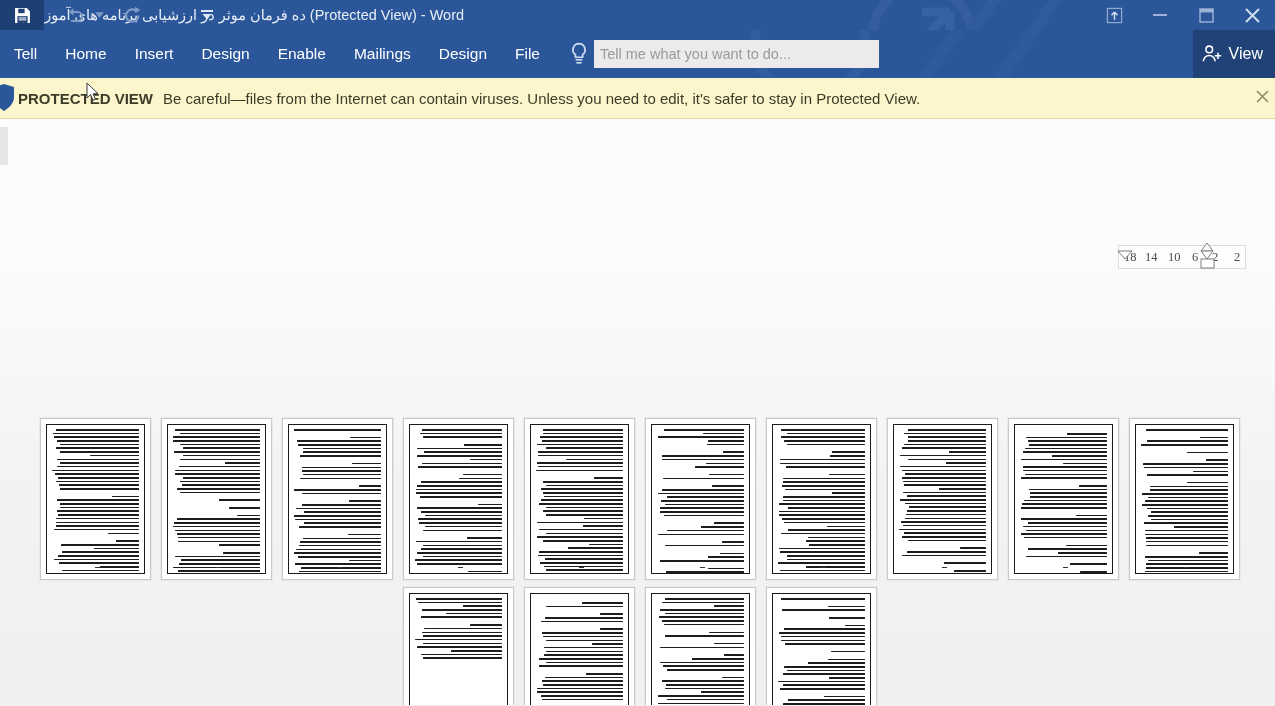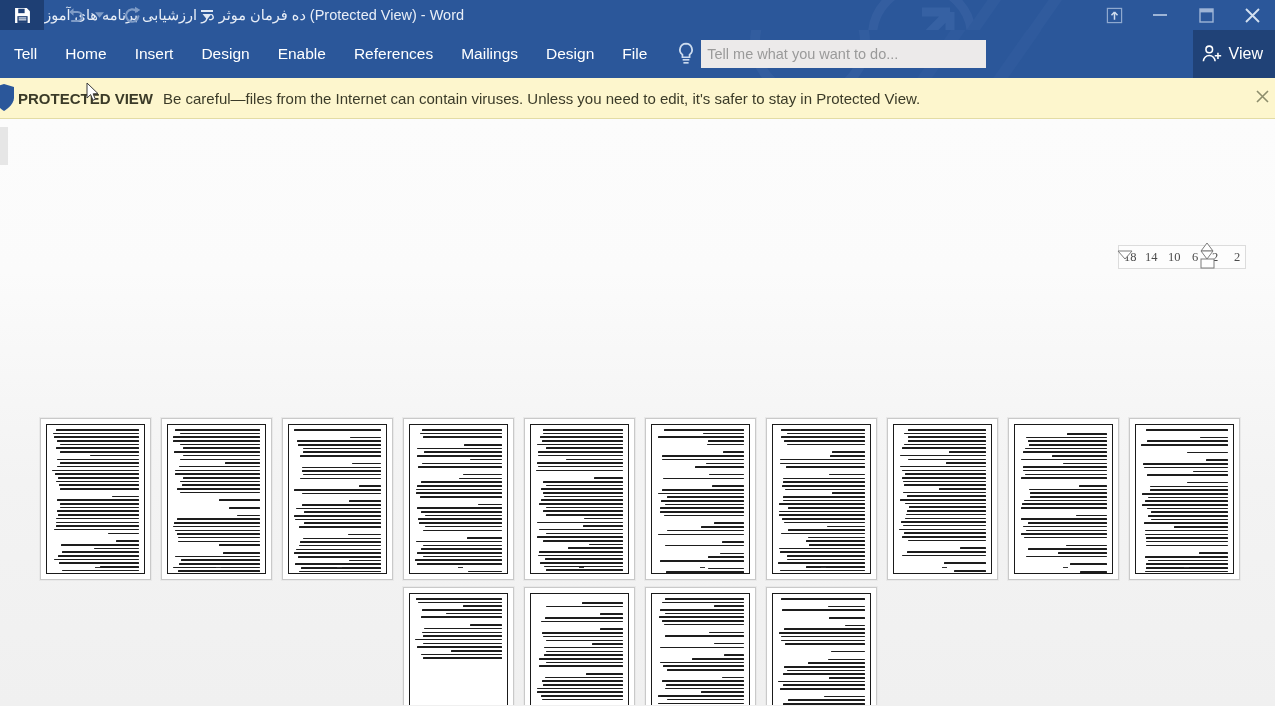--- a/index.html
+++ b/index.html
@@ -375,21 +375,20 @@
     <div class="ring"></div>
     <div class="stripe s1"></div>
     <div class="stripe s2"></div>
   </div>
 
   <div class="tab">Tell</div>
   <div class="tab">Home</div>
   <div class="tab">Insert</div>
   <div class="tab">Design</div>
   <div class="tab">Enable</div>
-  <div class="tab">References</div>
   <div class="tab">Mailings</div>
   <div class="tab">Design</div>
   <div class="tab">File</div>
 
   <div class="tellme-wrap">
     <svg class="bulb" viewBox="0 0 20 24">
       <path d="M10 2.5 a5.6 5.6 0 0 1 3.3 10.1 V15 H6.7 v-2.4 A5.6 5.6 0 0 1 10 2.5 z" fill="none" stroke="#cddcef" stroke-width="1.6"></path>
       <rect x="6.9" y="16.6" width="6.2" height="1.5" fill="#cddcef"></rect>
       <rect x="7.6" y="19.4" width="4.8" height="1.5" fill="#cddcef"></rect>
     </svg>

